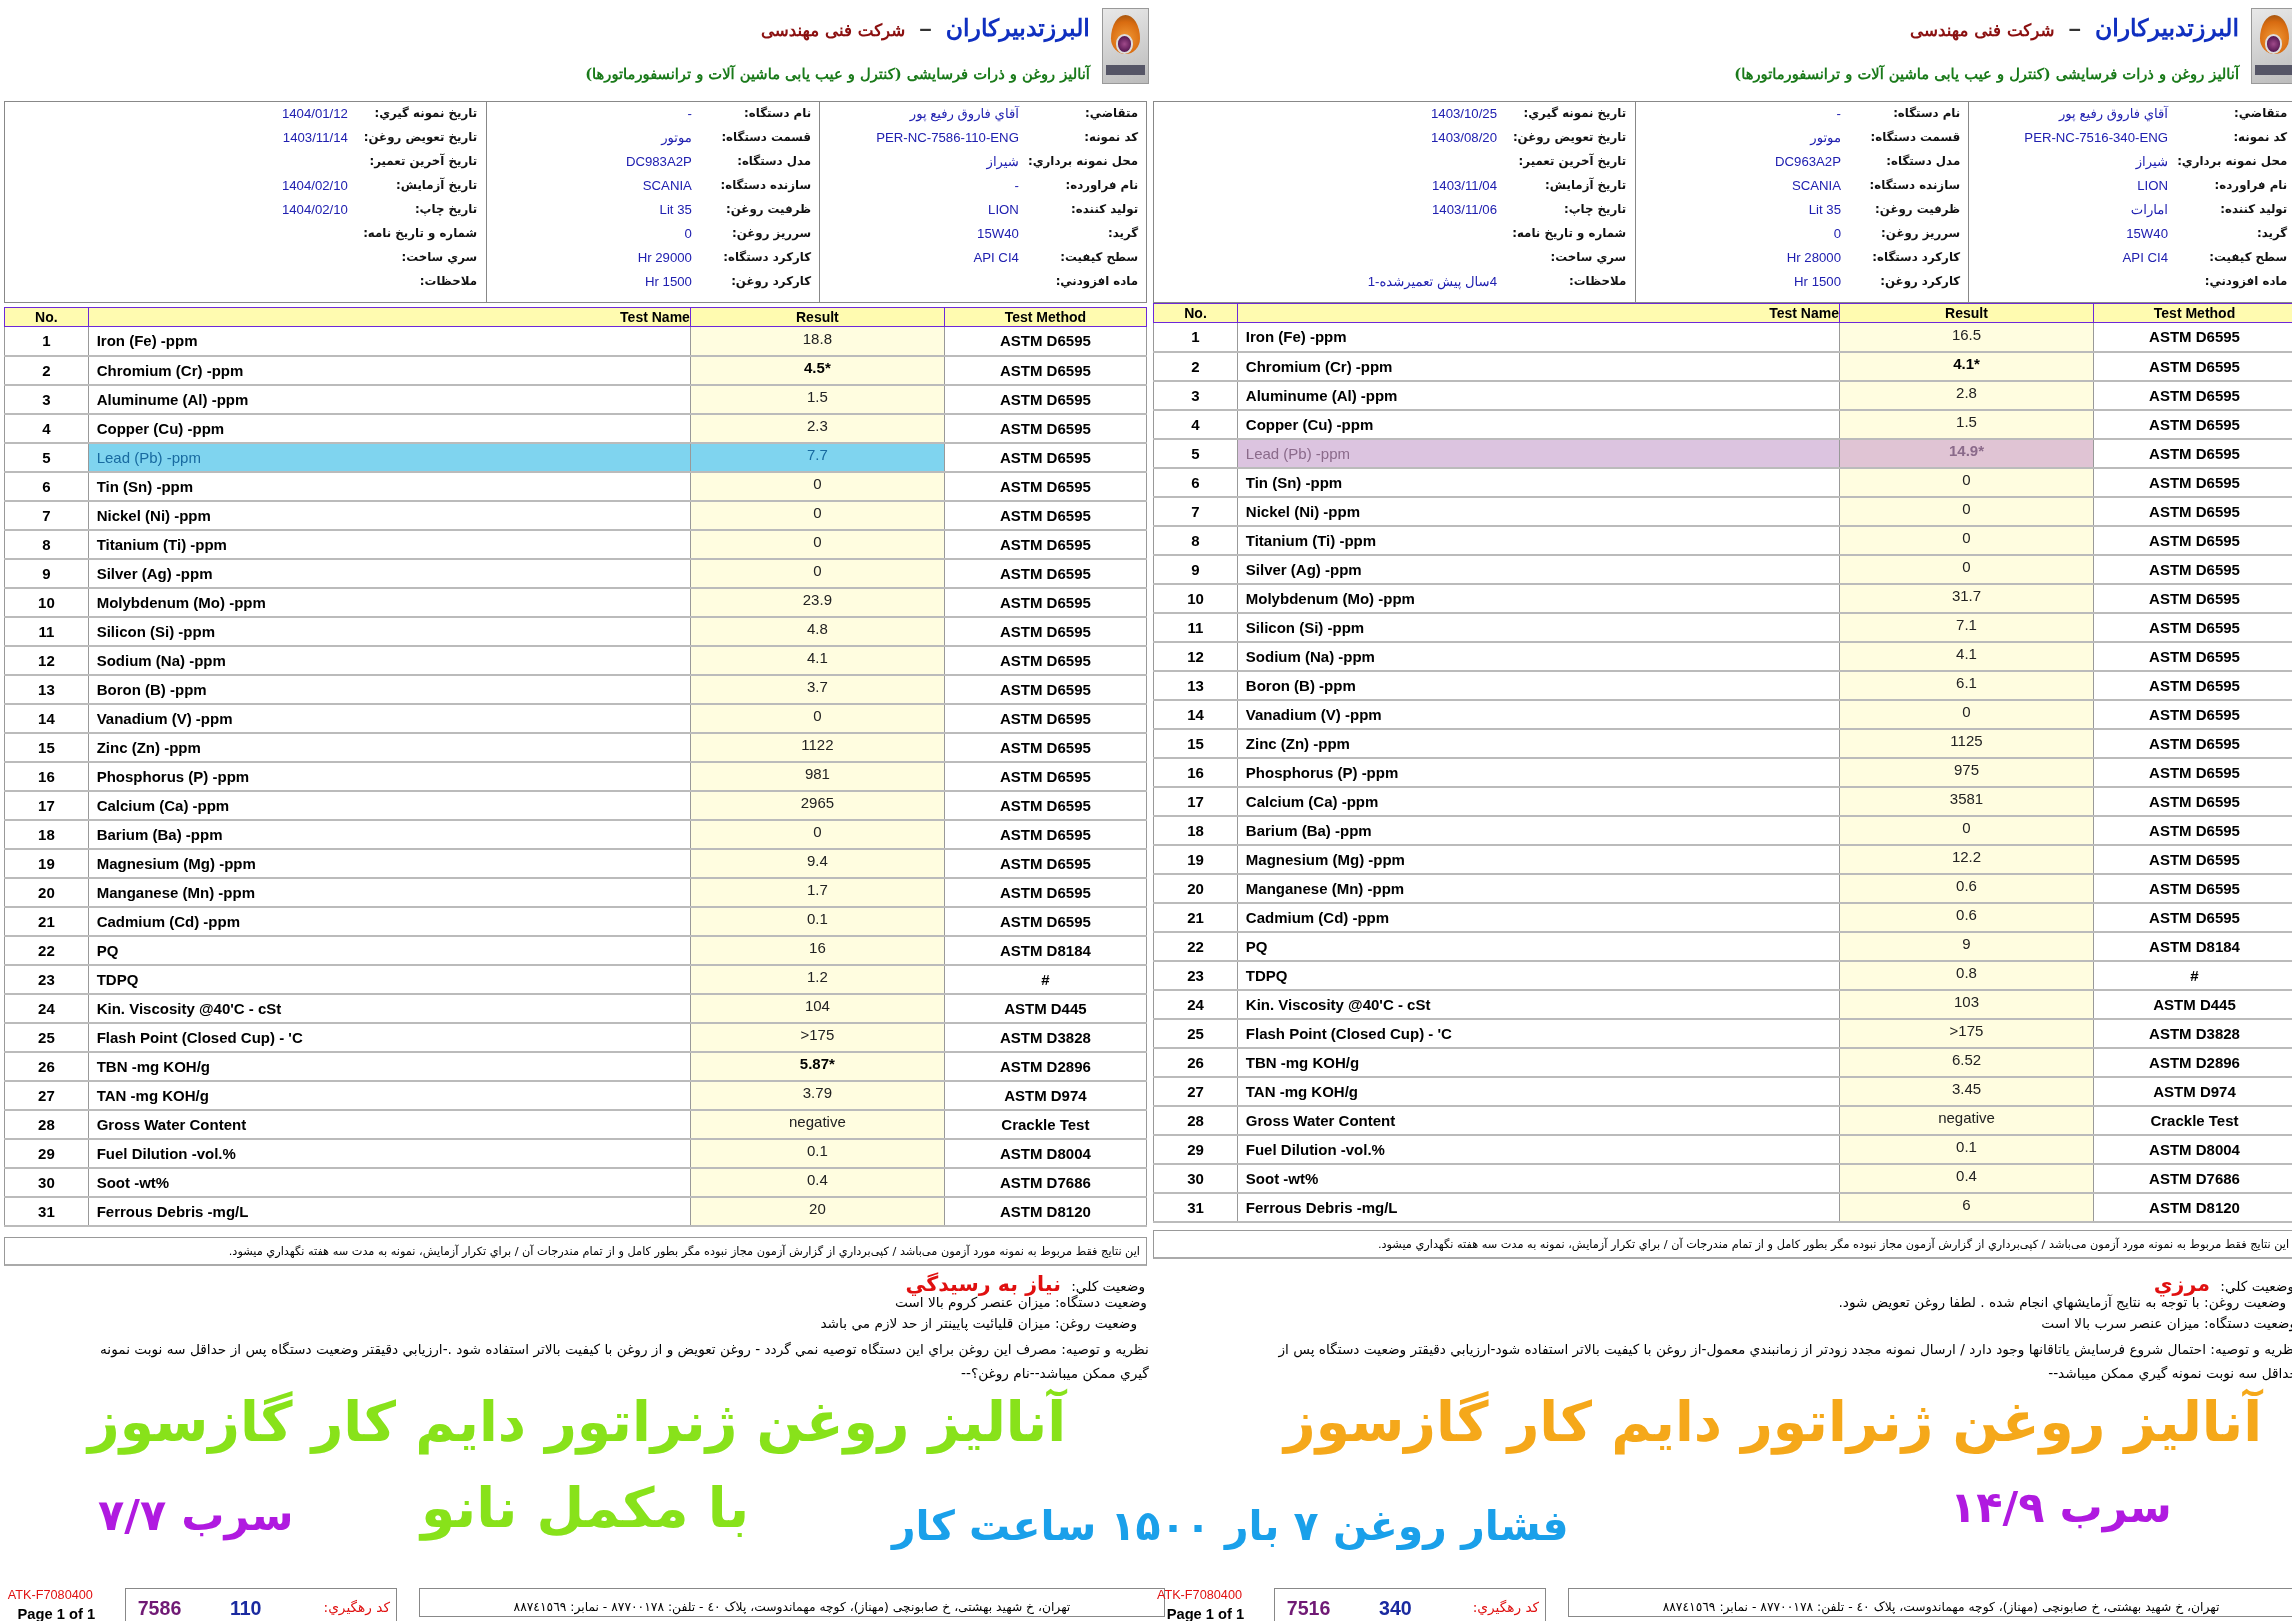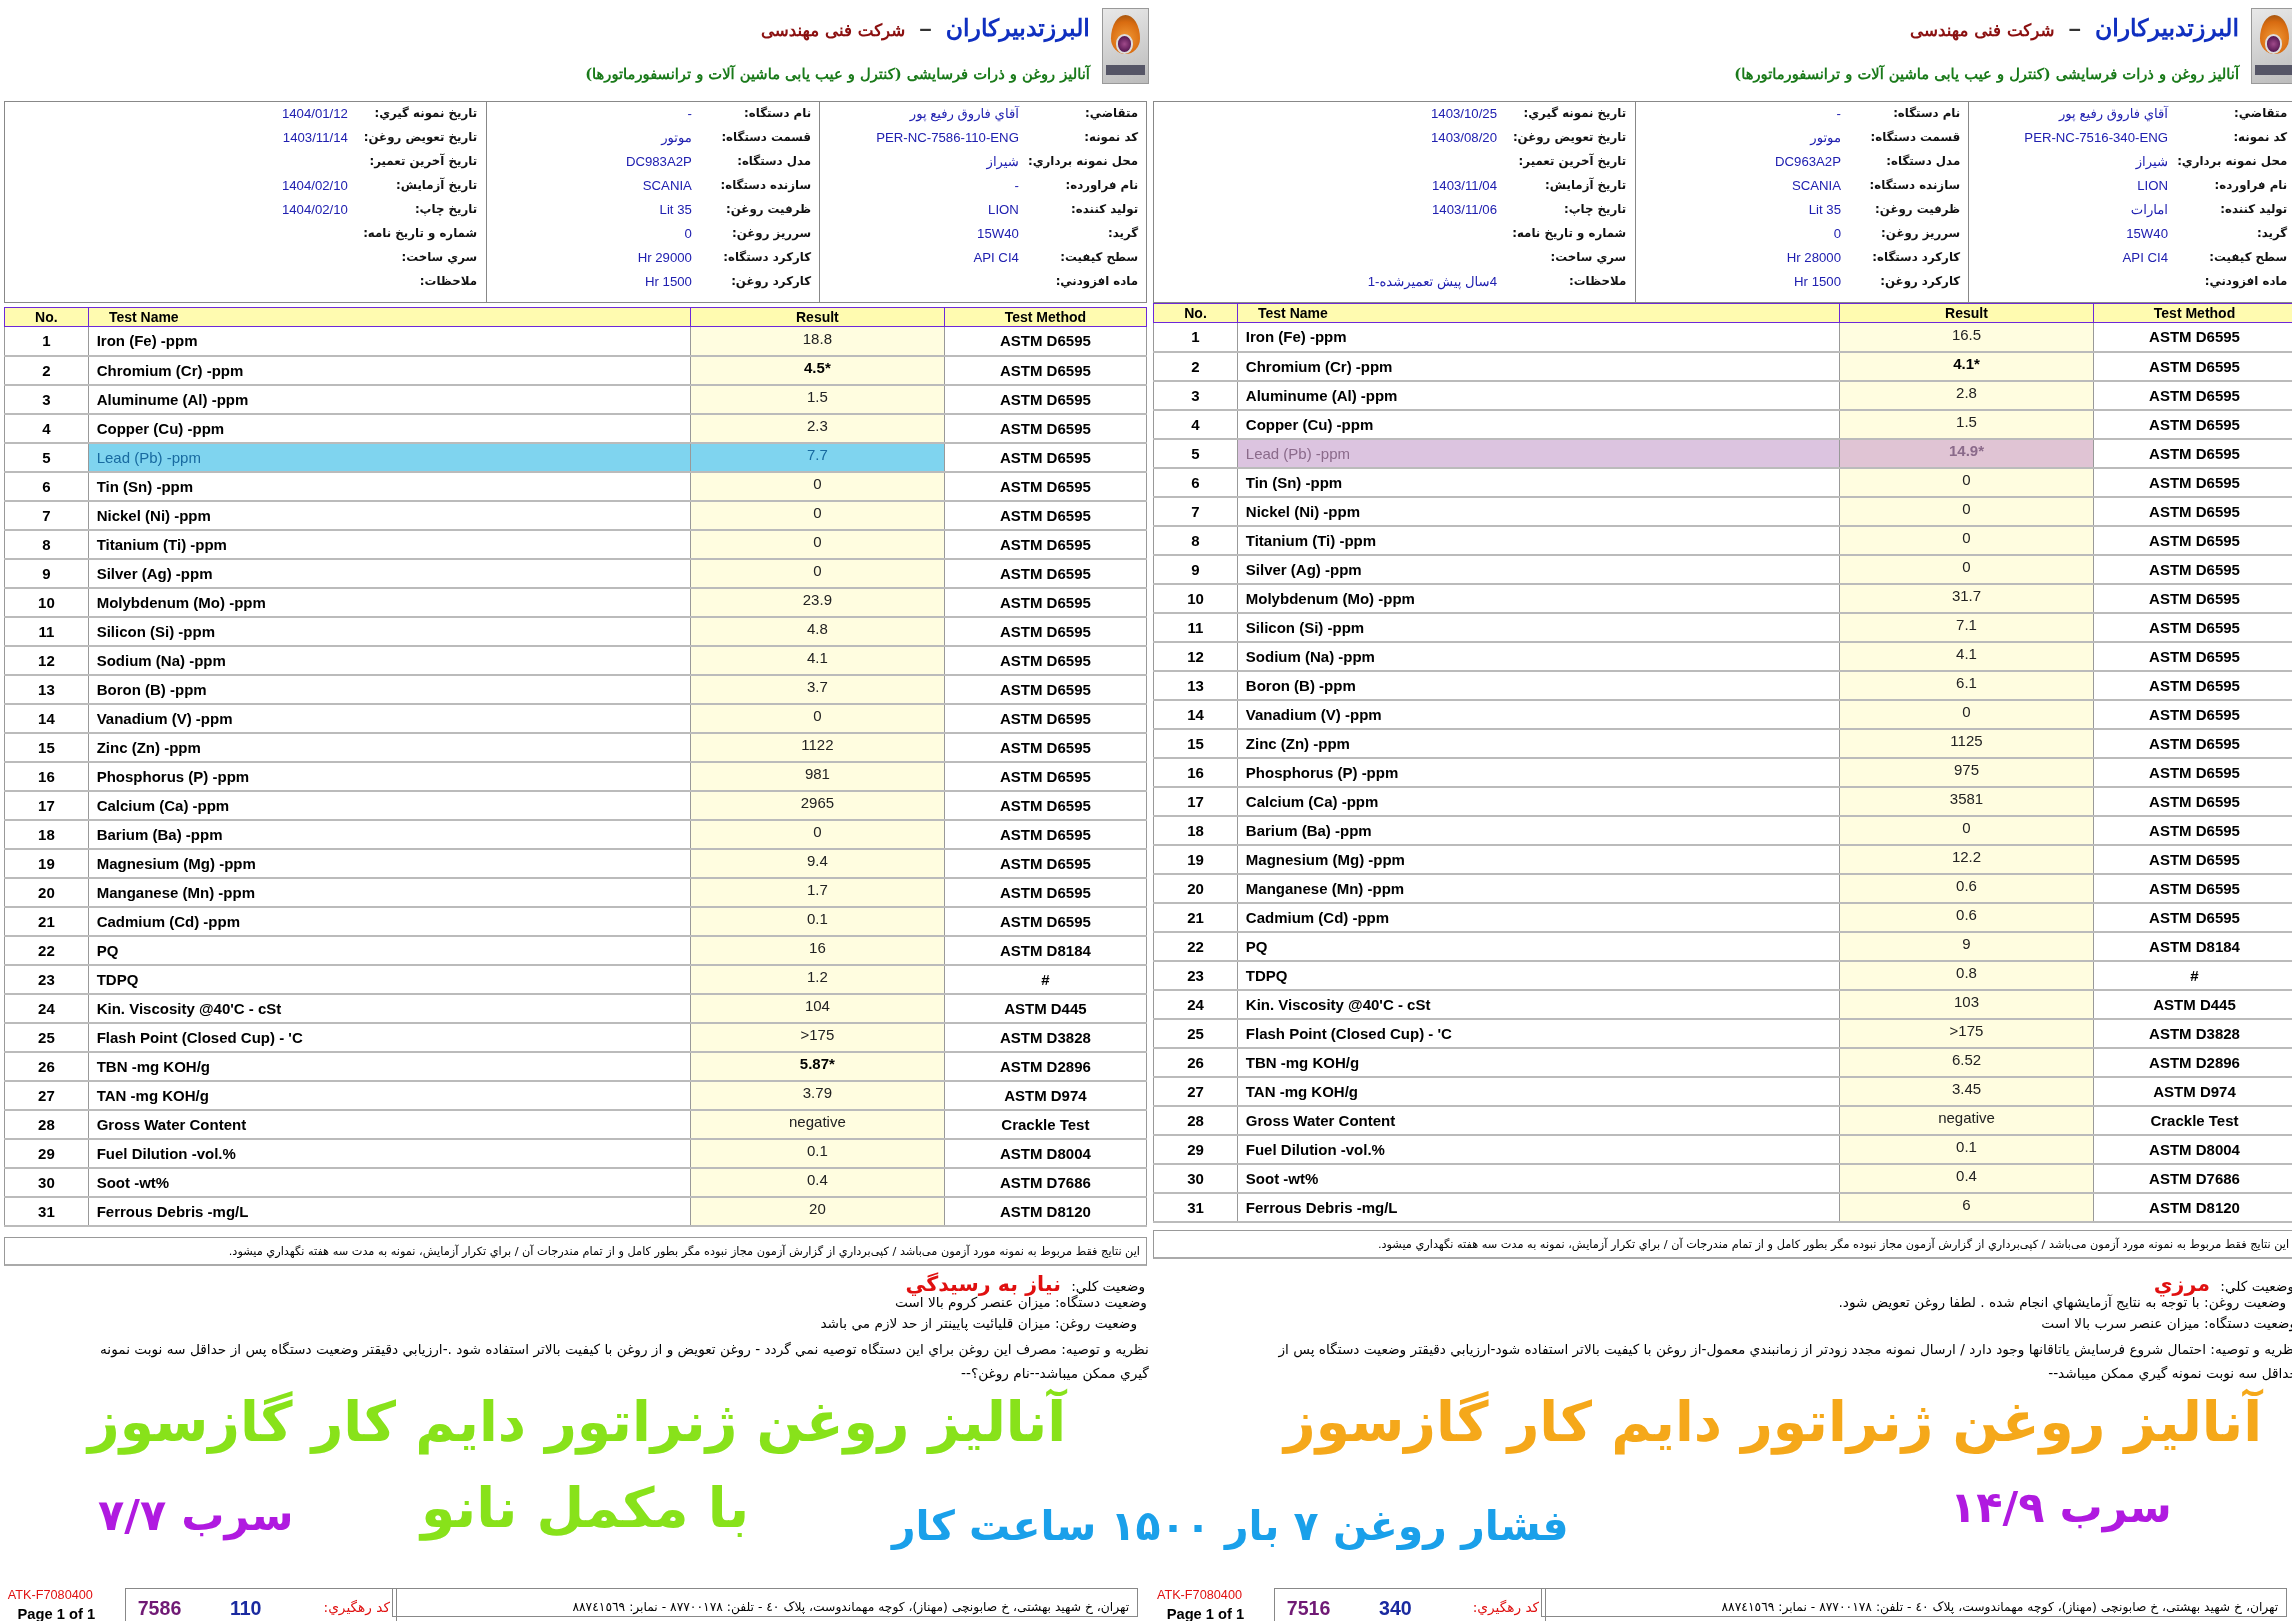--- a/index.html
+++ b/index.html
@@ -38,21 +38,21 @@
   .irow .val { position: absolute; top: 3.9px; color: #2020b0; white-space: nowrap; }
   .col1 .val { right: 127px; }
   .col2 .val { right: 127px; }
   .col3 .val { right: 137px; }
 
   
   table.tests { position: absolute; left: 0; width: 1143px; border-collapse: collapse; font-size: 15px; }
   .left table.tests { top: 307px; }
   .right table.tests { top: 303px; }
   table.tests th { background: #fffbb0; font-size: 14px; font-weight: bold; height: 19px; border: 1px solid #6d28d9; }
-  table.tests th.c-name { text-align: left; padding-left: 20px; }
+  table.tests th.c-name { text-align: right; padding-left: 20px; }
   table.tests td { height: 29px; border-bottom: 2px solid #bbb; border-left: 1px solid #999; border-right: 1px solid #999; }
   td.c-no { width: 84px; text-align: center; font-weight: bold; }
   td.c-name { width: 602px; padding-left: 7.8px; font-weight: bold; }
   td.c-res { width: 254px; text-align: center; background: #fffde0; color: #222; vertical-align: top; padding-top: 2.9px; }
   td.c-meth { text-align: center; font-weight: bold; }
   td.c-res.bold { font-weight: bold; color: #000; }
   tr.hl-blue td.c-name, tr.hl-blue td.c-res { background: #7fd4ef; color: #186aa0; font-weight: normal; }
   tr.hl-purple td.c-name { background: #dcc4e0; color: #8a6a8a; font-weight: normal; }
   tr.hl-purple td.c-res { background: #e0c4d4; color: #8a6a8a; font-weight: bold; }
 
@@ -84,22 +84,22 @@
   
   .footer { position: absolute; top: 1580px; width: 1143px; height: 39px; margin-top: 8px; }
   .left.footer { left: 3.9px; }
   .right.footer { left: 1153px; }
   .footer .form-code { position: absolute; left: 3.9px; top: 0px; color: #e01010; font-size: 12.7px; }
   .footer .page { position: absolute; left: 13.7px; top: 17.6px; font-size: 14.7px; font-weight: bold; }
   .footer .track { position: absolute; left: 121px; top: 0; width: 272px; height: 39px; border: 1px solid #888; }
   .footer .track .lbl { position: absolute; right: 5.9px; top: 9.8px; color: #e01010; direction: rtl; font-size: 13.7px; font-family: "DejaVu Sans", sans-serif; }
   .footer .track .n1 { position: absolute; left: 11.8px; top: 7.8px; color: #701a75; font-size: 19.6px; font-weight: bold; }
   .footer .track .n2 { position: absolute; left: 104px; top: 7.8px; color: #1a2aa0; font-size: 19.6px; font-weight: bold; }
-  .footer .addr { position: absolute; left: 388px; top: 0; width: 746px; height: 29px; border: 1px solid #888; direction: rtl;
-                  font-family: "DejaVu Sans", sans-serif; font-size: 12.3px; padding: 10.8px 7.8px 0 7.8px; white-space: nowrap; overflow: hidden; }
+  .footer .addr { position: absolute; left: 415px; top: 0; width: 746px; height: 29px; border: 1px solid #888; direction: rtl;
+                  font-family: "DejaVu Sans", sans-serif; font-size: 12.3px; padding: 10.8px 7.8px 0 7.8px; white-space: nowrap; overflow: hidden; text-align: center; }
 </style>
 </head>
 <body>
 
 <div class="report left">
   <div class="hdr">
     <div class="logo">
       <div class="drop"></div>
         <div class="eye"></div>
         <div class="band"></div>

